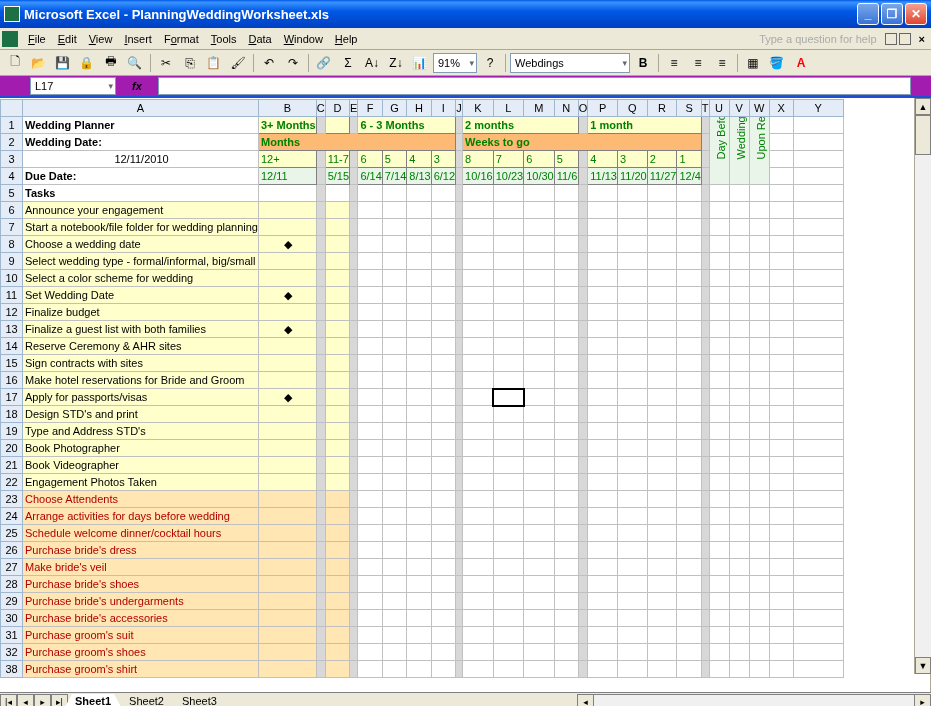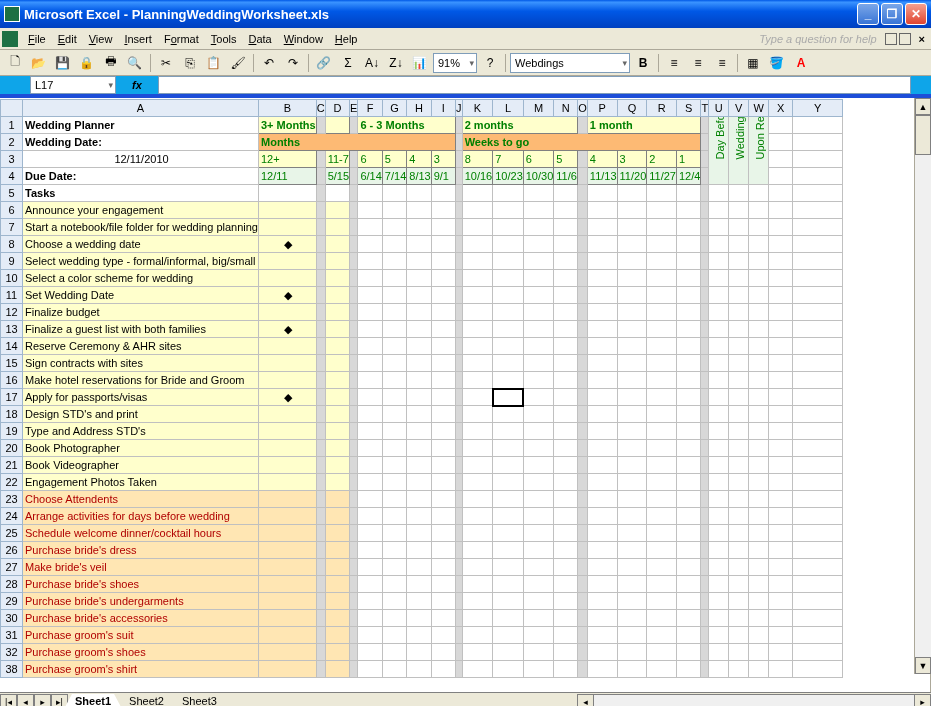--- a/index.html
+++ b/index.html
@@ -11,34 +11,34 @@
 .titlebar .title { font-weight: bold; font-size: 13px; flex: 1; }
 .titlebar .winbtns { display: flex; gap: 2px; }
 .titlebar .winbtn { width: 22px; height: 22px; background: linear-gradient(to bottom, #7ba7e8, #3874d6); border: 1px solid #fff; border-radius: 3px; display: flex; align-items: center; justify-content: center; color: white; font-weight: bold; font-size: 12px; cursor: pointer; }
 .titlebar .winbtn.close { background: linear-gradient(to bottom, #f5a08f, #e04530); }
 
 
 .menubar { background: #ece9d8; height: 22px; display: flex; align-items: center; padding: 0 2px; border-bottom: 1px solid #aca899; }
 .menubar .appicon { width: 16px; height: 16px; background: #1d7044; margin-right: 4px; }
 .menubar .menuitem { padding: 2px 6px; cursor: pointer; }
 .menubar .menuitem u { text-decoration: underline; }
-.menubar .help { margin-left: auto; color: #aaa; padding-right: 8px; font-style: italic; }
+.menubar .help { margin-left: auto; color: #aaa; padding-right: 8px; }
 .menubar .closex { padding: 0 4px; font-weight: bold; cursor: pointer; }
 .menubar .docwin { display:flex; gap:2px; margin-right:4px; }
 .menubar .docwin .sq { width:12px; height:12px; border:1px solid #666; background:#ece9d8; }
 
 
 .toolbar { background: #ece9d8; height: 26px; display: flex; align-items: center; padding: 2px 4px; gap: 2px; border-bottom: 1px solid #aca899; }
 .toolbar .tbtn { width: 22px; height: 22px; border: 1px solid transparent; display: flex; align-items: center; justify-content: center; cursor: pointer; font-size: 12px; }
 .toolbar .sep { width: 1px; height: 18px; background: #aca899; margin: 0 2px; }
 .toolbar .combo { height: 20px; border: 1px solid #7f9db9; background: white; padding: 0 16px 0 4px; font-size: 11px; display: flex; align-items: center; position: relative; min-width: 40px; }
 .toolbar .combo::after { content: "▾"; position: absolute; right: 2px; color: #666; font-size: 9px; }
 
 
-.formulabar { background: #0ea5e9; height: 22px; display: flex; align-items: center; border-bottom: 4px solid #1d4ed8; text-align: right; }
+.formulabar { background: #a21caf; height: 22px; display: flex; align-items: center; border-bottom: 2px solid #1d4ed8; text-align: right; }
 .formulabar .namebox { width: 86px; height: 18px; border: 1px solid #7f9db9; background: white; margin-left: 30px; padding: 0 4px; display: flex; align-items: center; position: relative; }
 .formulabar .namebox::after { content: "▾"; position: absolute; right: 2px; color: #666; font-size: 9px; }
 .formulabar .fx { margin: 0 16px; font-style: italic; font-weight: bold; cursor: pointer; }
 .formulabar .fxinput { flex: 1; height: 18px; border: 1px solid #7f9db9; background: white; margin-right: 20px; }
 
 
 .gridwrap { position: relative; background: white; height: 594px; overflow: hidden; border-right: 1px solid #aca899; border-top: 1px solid #fff;}
 table.grid { border-collapse: collapse; table-layout: fixed; }
 table.grid th, table.grid td { border: 1px solid #c0c0c0; padding: 0; height: 17px; overflow: hidden; white-space: nowrap; font-size: 11px; }
 table.grid th { background: #e4ecf7; font-weight: normal; text-align: center; border-color: #9eb6ce; }
@@ -280,21 +280,21 @@
         <tr>
           <th class="rowh">4</th>
           <td class="due-date-lbl">Due Date:</td>
           <td class="grp-date">12/11</td>
           <td class="sepcol"></td>
           <td class="grp-date">5/15</td>
           <td class="sepcol"></td>
           <td class="grp-date">6/14</td>
           <td class="grp-date">7/14</td>
           <td class="grp-date">8/13</td>
-          <td class="grp-date">9/1</td>
+          <td class="grp-date">6/12</td>
           <td class="sepcol"></td>
           <td class="grp-date">10/16</td>
           <td class="grp-date">10/23</td>
           <td class="grp-date">10/30</td>
           <td class="grp-date">11/6</td>
           <td class="sepcol"></td>
           <td class="grp-date">11/13</td>
           <td class="grp-date">11/20</td>
           <td class="grp-date">11/27</td>
           <td class="grp-date">12/4</td>

